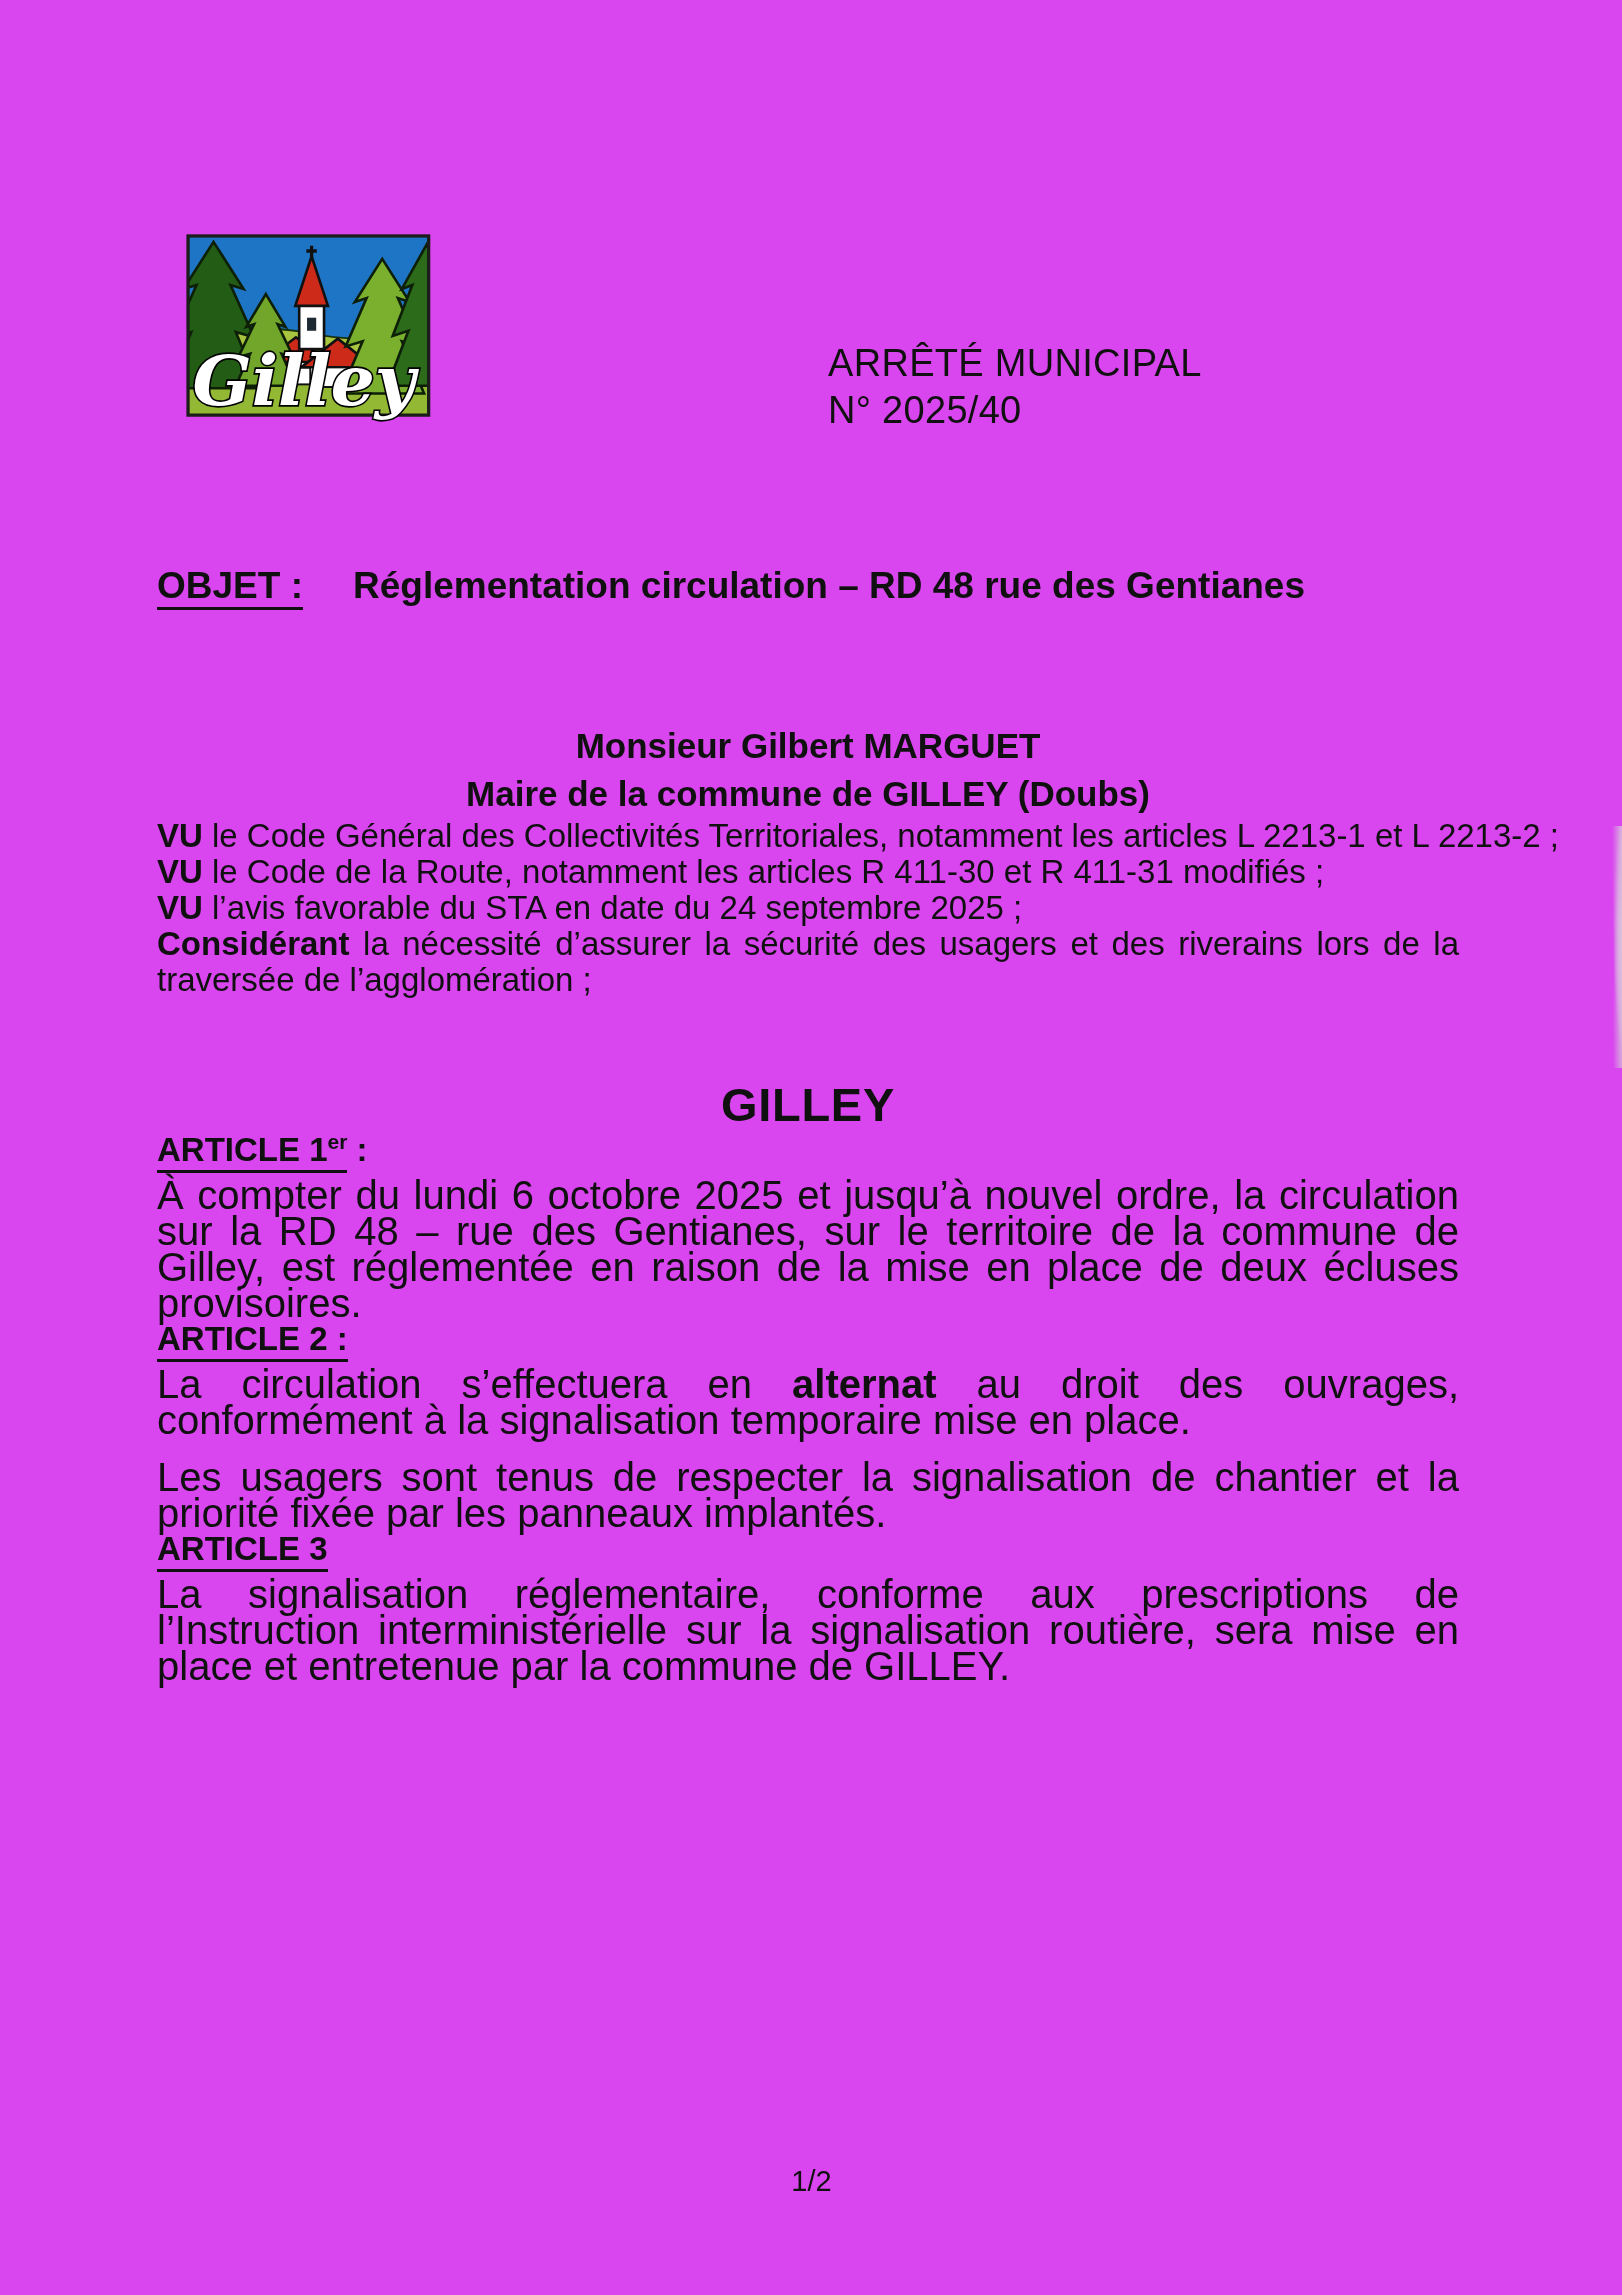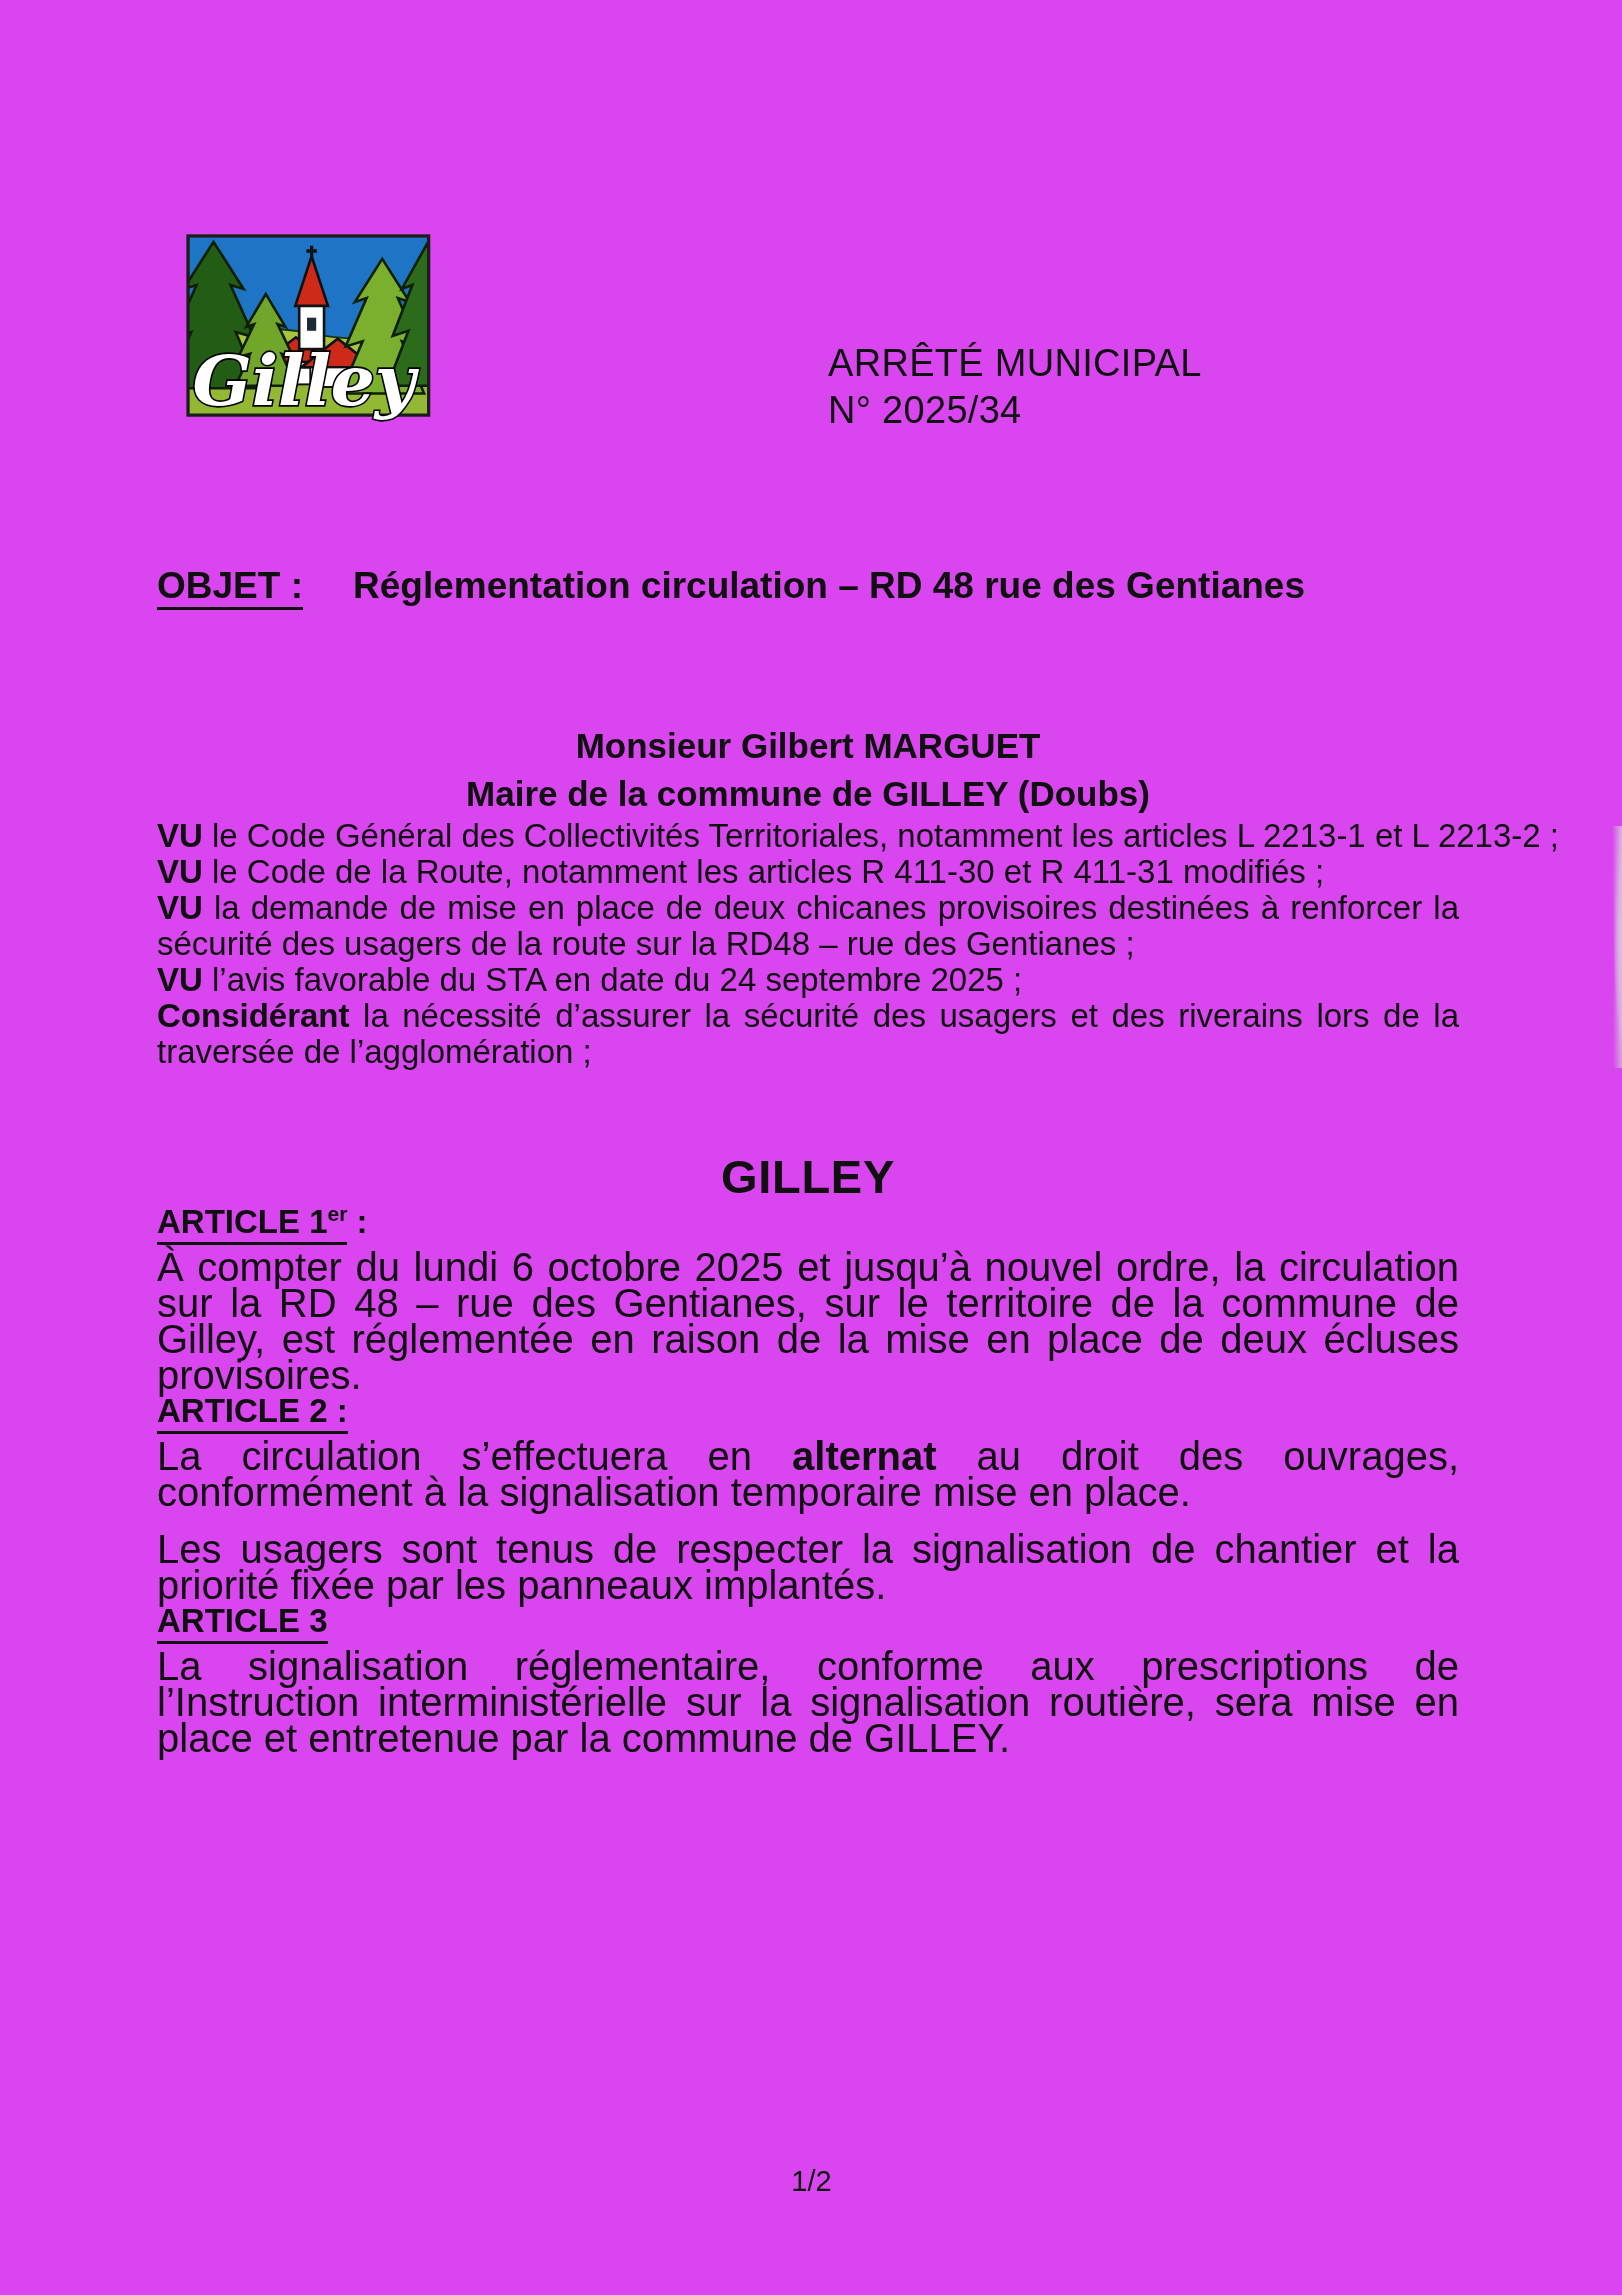--- a/index.html
+++ b/index.html
@@ -113,38 +113,37 @@
           <path d="M368,16 L406,84 L390,78 L420,156 L396,148 L428,232 L308,232 L340,148 L316,156 L346,78 L330,84 Z" fill="#2b6b1a" stroke="#0e1f08" stroke-width="4"></path>
         </g>
 
         <rect x="3" y="3" width="368" height="274" fill="none" stroke="#1c1c1c" stroke-width="5"></rect>
 
         <text x="10" y="262" font-family="DejaVu Serif, serif" font-style="italic" font-weight="bold" font-size="106" fill="#ffffff" stroke="#000000" stroke-width="5" paint-order="stroke">Gilley</text>
       </svg>
 
       <div class="title-block">
         <div>ARRÊTÉ MUNICIPAL</div>
-        <div>N° 2025/34</div>
+        <div>N° 2025/40</div>
       </div>
     </div>
 
     <div class="objet">
       <span class="objet-label"><span class="u-heavy">OBJET :</span></span><span>Réglementation circulation – RD 48 rue des Gentianes</span>
     </div>
 
     <div class="addressee">
       <div>Monsieur Gilbert MARGUET</div>
       <div>Maire de la commune de GILLEY (Doubs)</div>
     </div>
 
     <p class="recital nowrap mt-vu1"><span class="lead">VU</span><span> le Code Général des Collectivités Territoriales, notamment les articles L 2213-1 et L 2213-2 ;</span></p>
 
     <p class="recital nowrap mt-vu2"><span class="lead">VU</span><span> le Code de la Route, notamment les articles R 411-30 et R 411-31 modifiés ;</span></p>
 
-    <p class="recital justify mt-vu3"><span class="lead">VU</span><span> la demande de mise en place de deux chicanes provisoires destinées à renforcer la sécurité des usagers de la route sur la RD48 – rue des Gentianes ;</span></p>
 
     <p class="recital nowrap mt-vu4"><span class="lead">VU</span><span> l’avis favorable du STA en date du 24 septembre 2025 ;</span></p>
 
     <p class="recital justify mt-cons"><span class="lead">Considérant</span><span> la nécessité d’assurer la sécurité des usagers et des riverains lors de la traversée de l’agglomération ;</span></p>
 
     <div class="arrete">GILLEY</div>
 
     <h3 class="article-heading mt-a1"><span class="u"><span>ARTICLE 1</span><sup>er</sup></span><span> :</span></h3>
     <p class="body-par justify">À compter du lundi 6 octobre 2025 et jusqu’à nouvel ordre, la circulation sur la RD 48 – rue des Gentianes, sur le territoire de la commune de Gilley, est réglementée en raison de la mise en place de deux écluses provisoires.</p>
 

